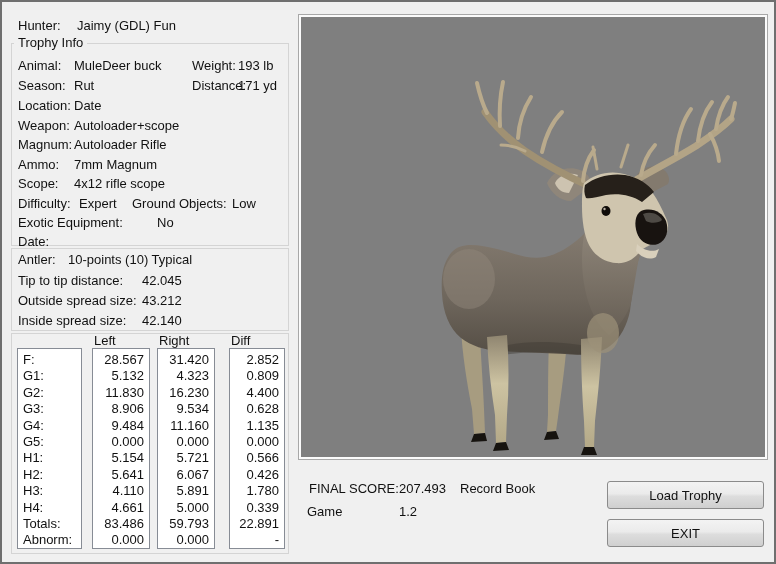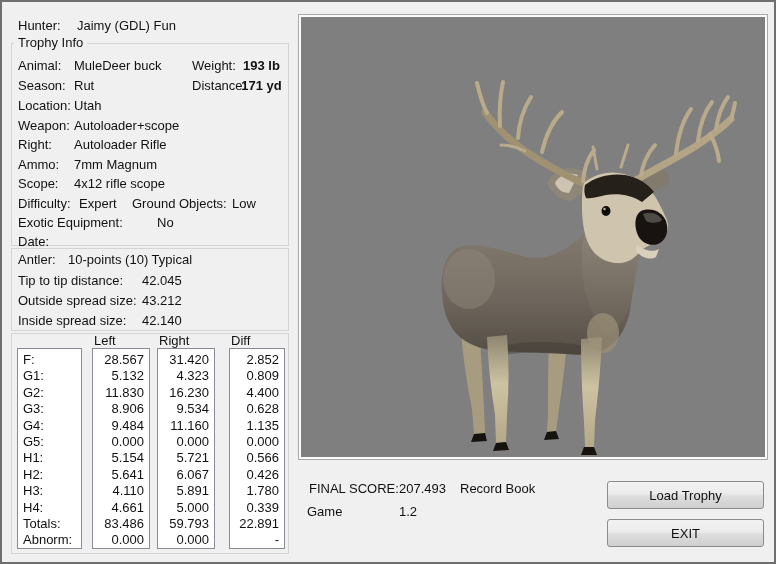--- a/index.html
+++ b/index.html
@@ -68,21 +68,21 @@
     box-sizing:border-box;
     border:1px solid #8b8b8b;
     border-radius:3px;
     background:linear-gradient(#f3f3f3, #ebebeb 45%, #dddddd 55%, #cfcfcf);
     font-family:"Liberation Sans",sans-serif;
     font-size:13px;color:#111;
     text-align:center;
     cursor:default;
     padding:0;
   }
-  .val-right{text-align:center;font-weight:bold;}
+  .val-right{text-align:left;}
 </style>
 </head>
 <body>
 
 <div id="window">
 
   <span class="txt" style="left:16px;top:17px">Hunter:</span>
   <span class="txt" style="left:75px;top:17px">Jaimy (GDL) Fun</span>
 
   <div class="groupbox" style="left:9px;top:41px;width:278px;height:203px"></div>
@@ -92,26 +92,26 @@
   <span class="txt" style="left:72px;top:57px">MuleDeer buck</span>
   <span class="txt" style="left:190px;top:57px">Weight:</span>
   <span class="txt val-right" style="left:236px;top:57px;width:47px">193 lb</span>
 
   <span class="txt" style="left:16px;top:77px">Season:</span>
   <span class="txt" style="left:72px;top:77px">Rut</span>
   <span class="txt" style="left:190px;top:77px">Distance:</span>
   <span class="txt val-right" style="left:236px;top:77px;width:47px">171 yd</span>
 
   <span class="txt" style="left:16px;top:97px">Location:</span>
-  <span class="txt" style="left:72px;top:97px">Utah</span>
+  <span class="txt" style="left:72px;top:97px">Date</span>
 
   <span class="txt" style="left:16px;top:117px">Weapon:</span>
   <span class="txt" style="left:72px;top:117px">Autoloader+scope</span>
 
-  <span class="txt" style="left:16px;top:136px">Right:</span>
+  <span class="txt" style="left:16px;top:136px">Magnum:</span>
   <span class="txt" style="left:72px;top:136px">Autoloader Rifle</span>
 
   <span class="txt" style="left:16px;top:156px">Ammo:</span>
   <span class="txt" style="left:72px;top:156px">7mm Magnum</span>
 
   <span class="txt" style="left:16px;top:175px">Scope:</span>
   <span class="txt" style="left:72px;top:175px">4x12 rifle scope</span>
 
   <span class="txt" style="left:16px;top:195px">Difficulty:</span>
   <span class="txt" style="left:77px;top:195px">Expert</span>

